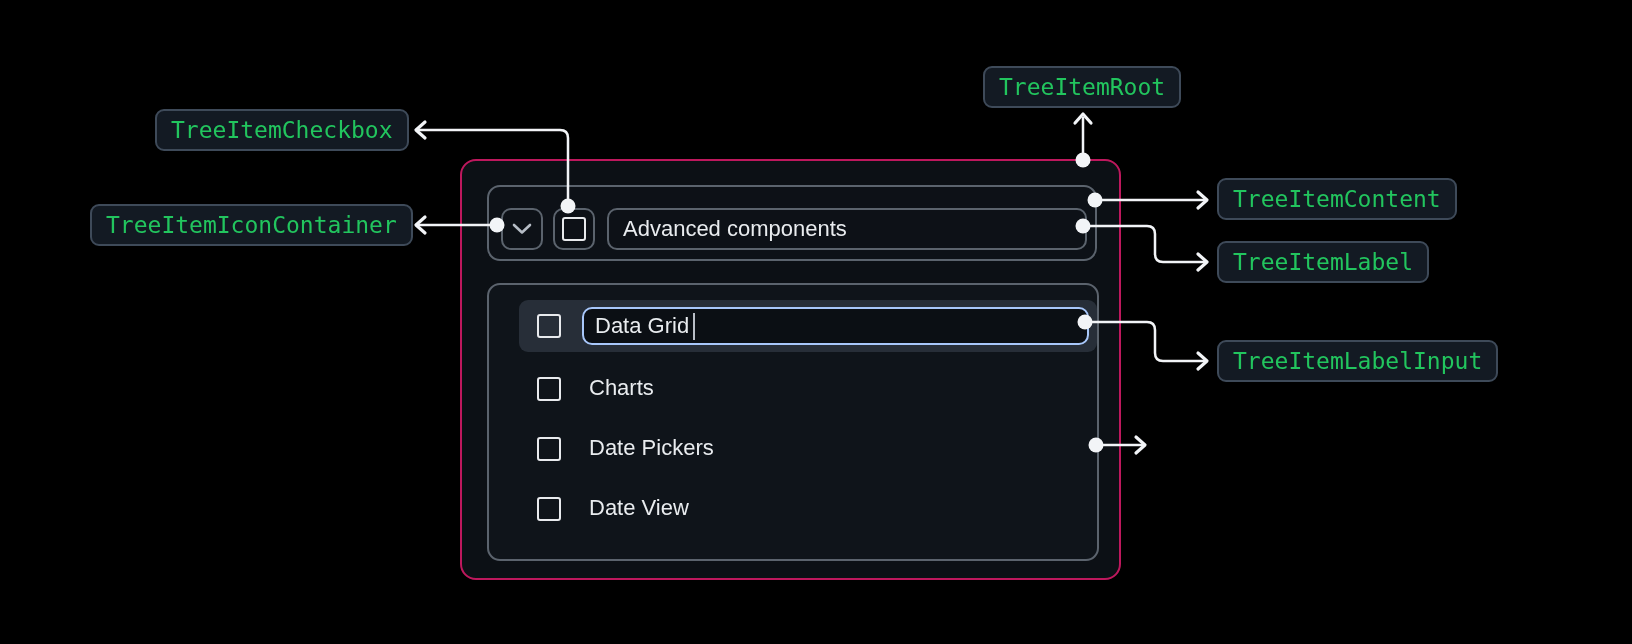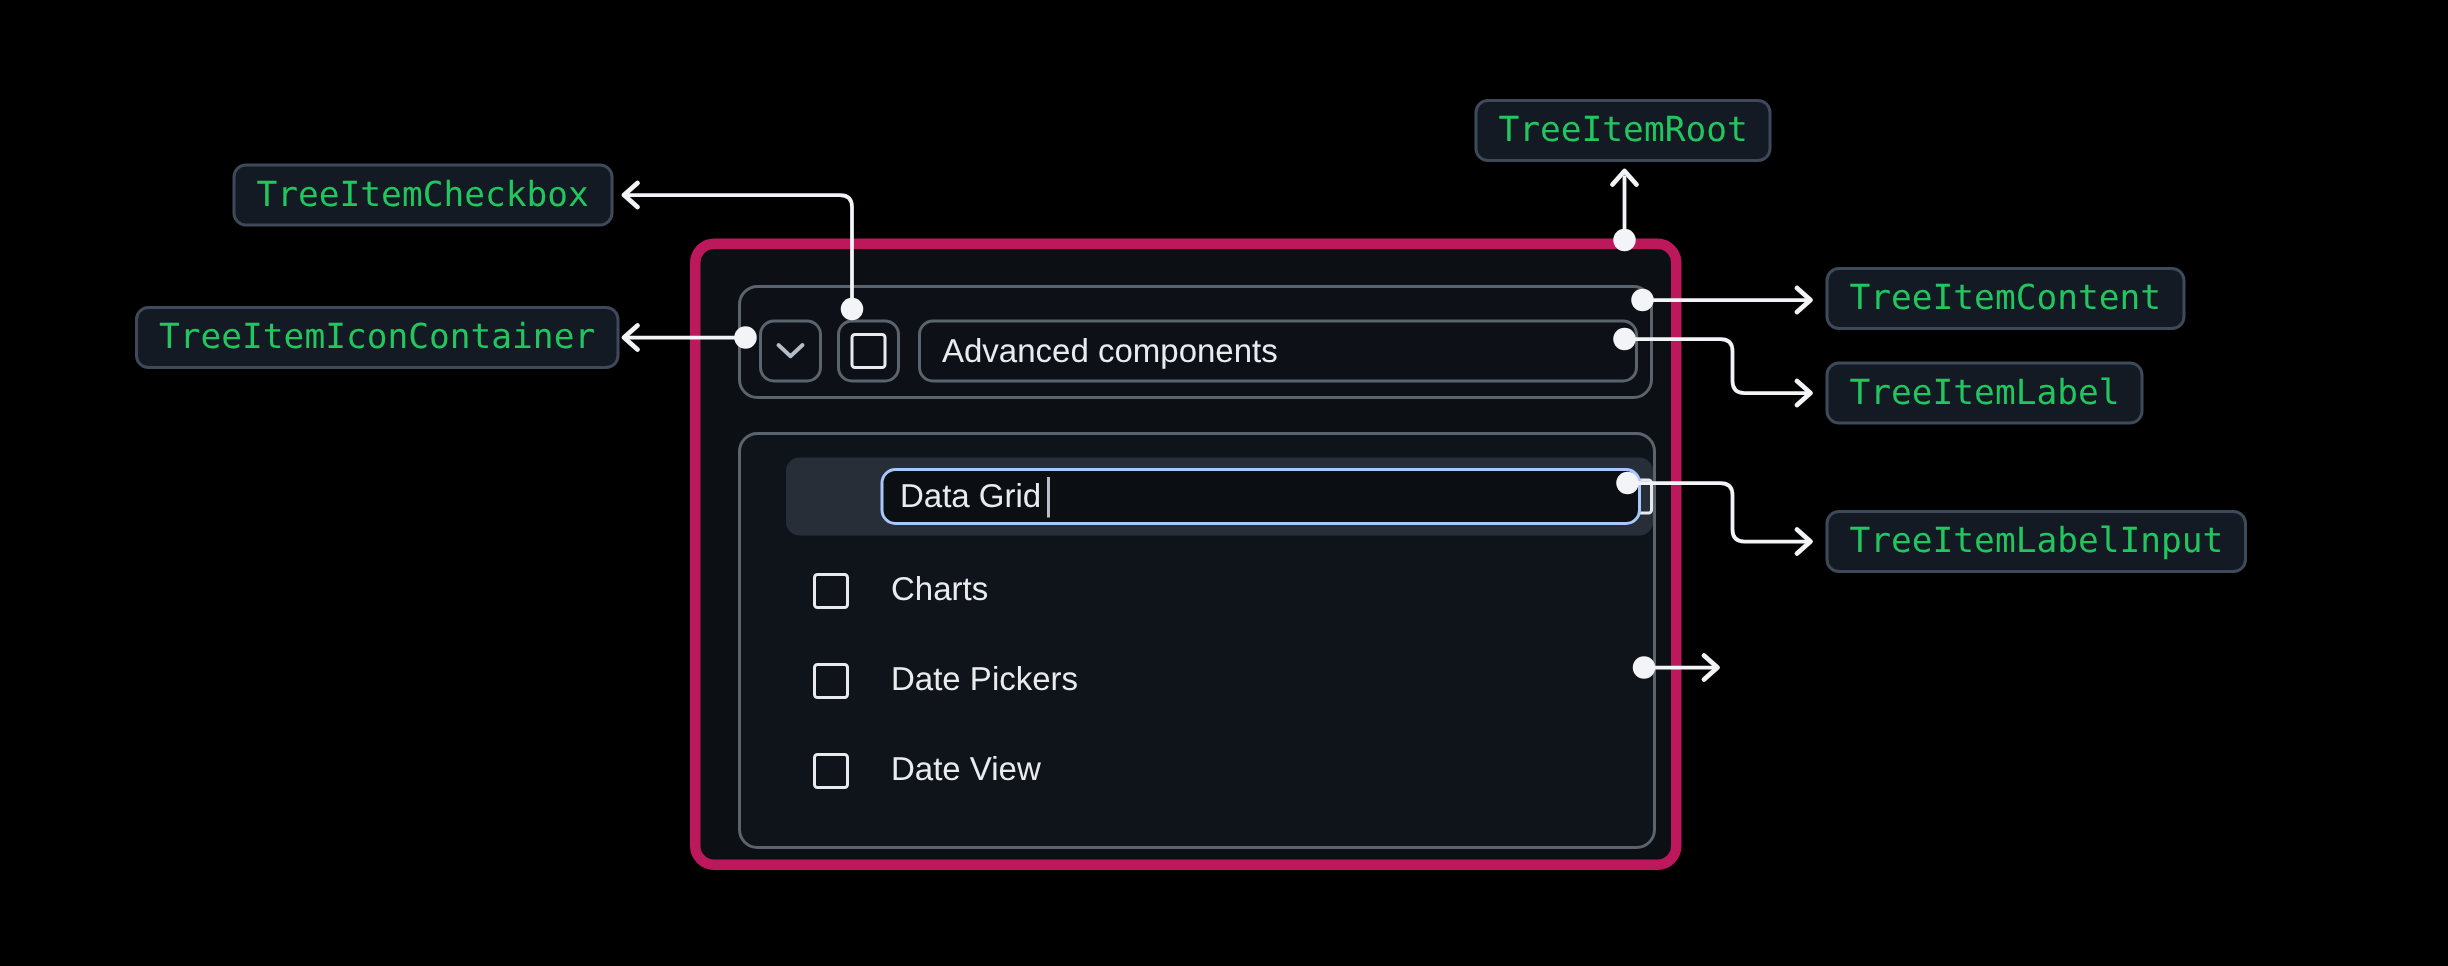--- a/index.html
+++ b/index.html
@@ -28,21 +28,21 @@
     font-size: 23px;
     white-space: nowrap;
   }
 
   
   .root-box {
     position: absolute;
     left: 460px; top: 159px;
     width: 661px; height: 421px;
     background: #0C1015;
-    border: 7px solid #be185d;
+    border: 2px solid #be185d;
     border-radius: 16px;
   }
   .content-box {
     position: absolute;
     left: 25px; top: 24px;
     width: 610px; height: 76px;
     border: 2px solid #5B636D;
     border-radius: 13px;
     background: #0D1117;
   }
@@ -87,21 +87,20 @@
     background: #0F141A;
   }
   .row-edit {
     position: absolute;
     left: 30px; top: 15px;
     width: 578px; height: 52px;
     background: #272E38;
     border-radius: 9px;
     display: flex;
     align-items: center;
-    justify-content: flex-end;
   }
   .row-edit .cb-glyph { margin-left: 18px; }
   .label-input {
     position: absolute;
     left: 63px; top: 7px;
     width: 507px; height: 38px;
     background: #0B0F14;
     border: 2px solid #A8C7FA;
     border-radius: 10px;
     display: flex;

